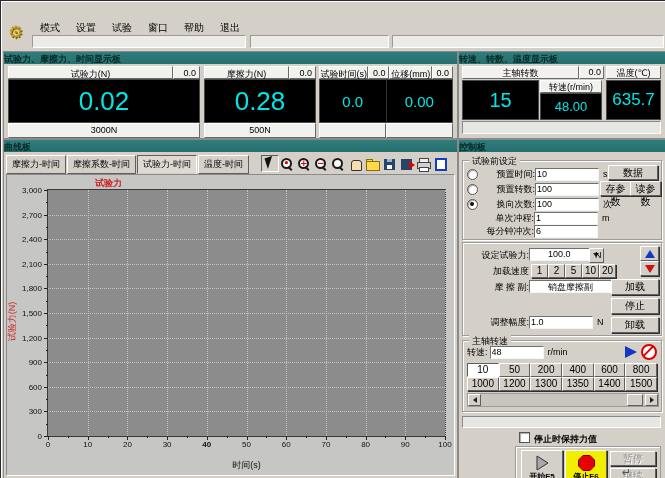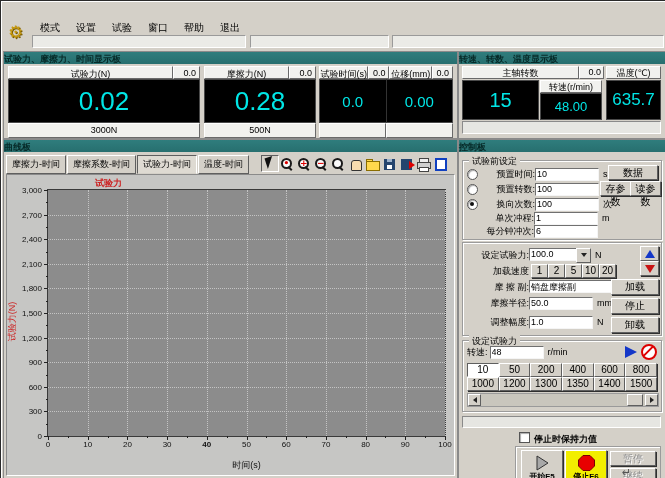--- a/index.html
+++ b/index.html
@@ -32,21 +32,21 @@
   .radio{width:9px;height:9px;border-radius:50%;background:#fff;border:1px solid #555;box-shadow:inset 1px 1px 1px #aaa;margin-right:2px;flex:none;position:relative;}
   .radio.on::after{content:"";position:absolute;left:2px;top:2px;width:4px;height:4px;border-radius:50%;background:#111;}
   .radio-spacer{width:12px;flex:none;}
   .plabel{width:55px;text-align:right;flex:none;}
   .pinput{width:60px;height:11px;font-size:9px;padding:0 1px;flex:none;font-family:"Liberation Sans",sans-serif;}
   input.pinput{outline:none;}
   .punit{margin-left:4px;}
   .btn{background:#d4d0c8;border:1px solid;border-color:#fff #5f5f5f #5f5f5f #fff;box-shadow:1px 1px 0 #2f2f2f;text-align:center;font-size:10px;cursor:default;}
   .btn-sm{height:13px;line-height:13px;}
   .combo{display:flex;flex:none;}
-  .combo .cval{height:11px;padding:0 1px;flex:1;border-right:none;}
+  .combo .cval{height:11px;padding:0 18px;flex:1;border-right:none;}
   .combo .dd{width:13px;height:13px;background:#d4d0c8;border:1px solid;border-color:#fff #5f5f5f #5f5f5f #fff;display:flex;align-items:center;justify-content:center;flex:none;}
   .tri-down{width:0;height:0;border-left:3px solid transparent;border-right:3px solid transparent;border-top:4px solid #222;}
   .tri-up-b{width:0;height:0;border-left:5px solid transparent;border-right:5px solid transparent;border-bottom:8px solid #1437c8;}
   .tri-down-r{width:0;height:0;border-left:5px solid transparent;border-right:5px solid transparent;border-top:8px solid #c81414;}
   
   .tab{display:inline-block;padding:2px 5px;margin-right:1px;background:#d4d0c8;border:1px solid;border-color:#fff #5f5f5f #5f5f5f #fff;font-size:9px;}
   .tab.active{border-color:#5f5f5f #fff #d4d0c8 #5f5f5f;background:#dedad2;}
   .tbi{width:16px;height:15px;position:relative;display:inline-block;margin-left:1px;}
   .tbi i{position:absolute;display:block;}
   .tbi.pressed{border:1px solid;border-color:#5f5f5f #fff #fff #5f5f5f;}
@@ -320,43 +320,38 @@
       </div>
       <div class="prow" style="top:37px;">
         <span class="plabel" style="width:62px;">摩 擦 副:</span>
         <span class="combo" style="width:104px;">
           <span class="cval sunkenw">销盘摩擦副</span>
           <span class="dd">
               <span class="tri-down"></span>
             </span>
         </span>
       </div>
-      <div class="prow" style="top:53px;">
-        <span class="plabel" style="width:62px;">摩擦半径:</span>
-        <input class="pinput sunkenw" value="50.0" style="">
-        <span class="punit">mm</span>
-      </div>
       <div class="prow" style="top:72px;">
         <span class="plabel" style="width:62px;">调整幅度:</span>
         <input class="pinput sunkenw" value="1.0" style="">
         <span class="punit">N</span>
       </div>
       <div class="btn abs" style="left:177px;top:3px;width:17px;height:13px;display:flex;align-items:center;justify-content:center;">
           <span class="tri-up-b"></span>
         </div>
       <div class="btn abs" style="left:177px;top:18px;width:17px;height:13px;display:flex;align-items:center;justify-content:center;">
           <span class="tri-down-r"></span>
         </div>
       <div class="btn abs" style="left:148px;top:36px;width:46px;height:14px;line-height:14px;">加载</div>
       <div class="btn abs" style="left:148px;top:55px;width:46px;height:14px;line-height:14px;">停止</div>
       <div class="btn abs" style="left:148px;top:74px;width:46px;height:14px;line-height:14px;">卸载</div>
     </div>
 
     <div class="gbox" style="left:3px;top:200px;width:198px;height:70px;">
-      <span class="gbox-title">设定试验力</span>
+      <span class="gbox-title">主轴转速</span>
       <div class="prow" style="top:4px;">
         <span>转速:</span>
         <input class="pinput sunkenw" style="width: 50px; margin-left: 2px;" value="48">
         <span class="punit">r/min</span>
         <span style="flex:1;"></span>
         <span style="width:0;height:0;border-top:6px solid transparent;border-bottom:6px solid transparent;border-left:12px solid #1437c8;margin-right:4px;"></span>
         <span style="width:12px;height:12px;border:2px solid #d00;border-radius:50%;background:#fff;position:relative;">
             <i style="position:absolute;left:-1px;top:4px;width:13px;height:2px;background:#d00;transform:rotate(-45deg);display:block;"></i>
           </span>
       </div>

